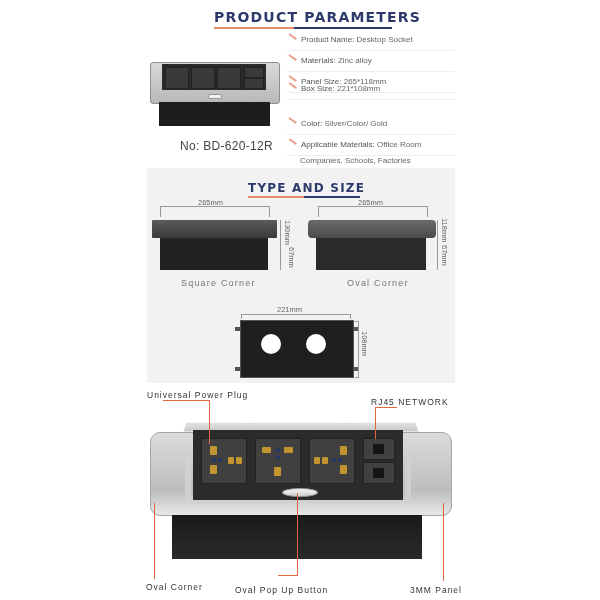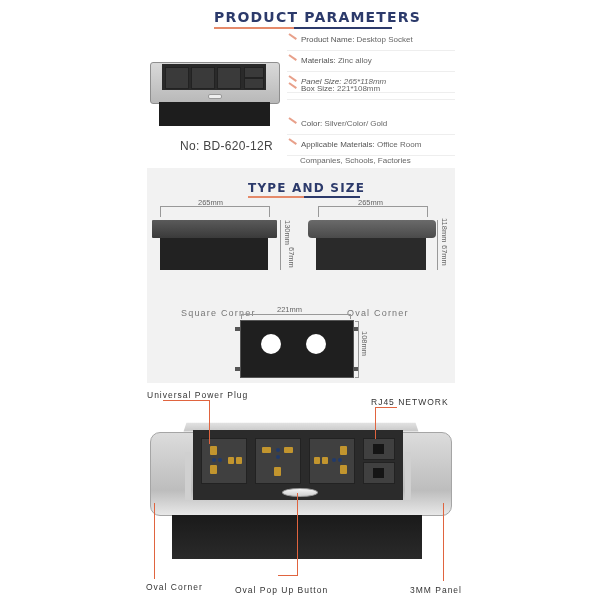--- a/index.html
+++ b/index.html
@@ -19,21 +19,21 @@
   .body-dark{position:absolute;background:#1d1d1d;}
   .socket{position:absolute;background:#3a3a3a;border:1px solid #222;}
   .pin{position:absolute;background:#c2952e;border-radius:1px;}
   .dot{position:absolute;background:#213a6b;border-radius:50%;}
   .model{position:absolute;left:180px;top:139px;font-size:12px;color:#444;letter-spacing:.3px;}
   
   .band{position:absolute;left:147px;top:168px;width:308px;height:215px;background:#f2f2f2;}
   .dim{position:absolute;font-size:7.5px;color:#666;white-space:nowrap;}
   .dimline{position:absolute;border-color:#999;border-style:solid;border-width:0;}
   .vtext{position:absolute;font-size:7.5px;color:#666;writing-mode:vertical-rl;white-space:nowrap;}
-  .caption{position:absolute;font-size:9px;color:#777;letter-spacing:1.2px;white-space:nowrap;margin-top:30px;}
+  .caption{position:absolute;font-size:9px;color:#777;letter-spacing:1.2px;white-space:nowrap;}
   .box-top{position:absolute;background:linear-gradient(#5a5a5a,#3a3a3a);border-radius:1px;}
   .box-bottom{position:absolute;background:#222;}
   
   .callout{position:absolute;font-size:8.5px;color:#333;letter-spacing:1px;white-space:nowrap;}
   .cline{position:absolute;background:#e0643f;}
 </style>
 </head>
 <body>
 
 <div class="h-title" style="left:214px;top:9px;font-size:14px;">PRODUCT PARAMETERS</div>
@@ -56,21 +56,21 @@
 </div>
 
 <div class="param" style="top:30px;">
     <span class="tick"></span>
     <span class="txt"><span class="k">Product Name:</span> <span>Desktop Socket</span></span>
   </div>
 <div class="param" style="top:51px;">
     <span class="tick"></span>
     <span class="txt"><span class="k">Materials:</span> <span>Zinc alloy</span></span>
   </div>
-<div class="param" style="top:72px;font-style:italic;">
+<div class="param" style="top:72px;">
     <span class="tick"></span>
     <span class="txt"><span class="k">Panel Size:</span> <span>265*118mm</span></span>
   </div>
 <div class="param" style="top:79px;">
     <span class="tick"></span>
     <span class="txt"><span class="k">Box Size:</span> <span>221*108mm</span></span>
   </div>
 <div class="param" style="top:114px;">
     <span class="tick"></span>
     <span class="txt"><span class="k">Color:</span> <span>Silver/Color/ Gold</span></span>

